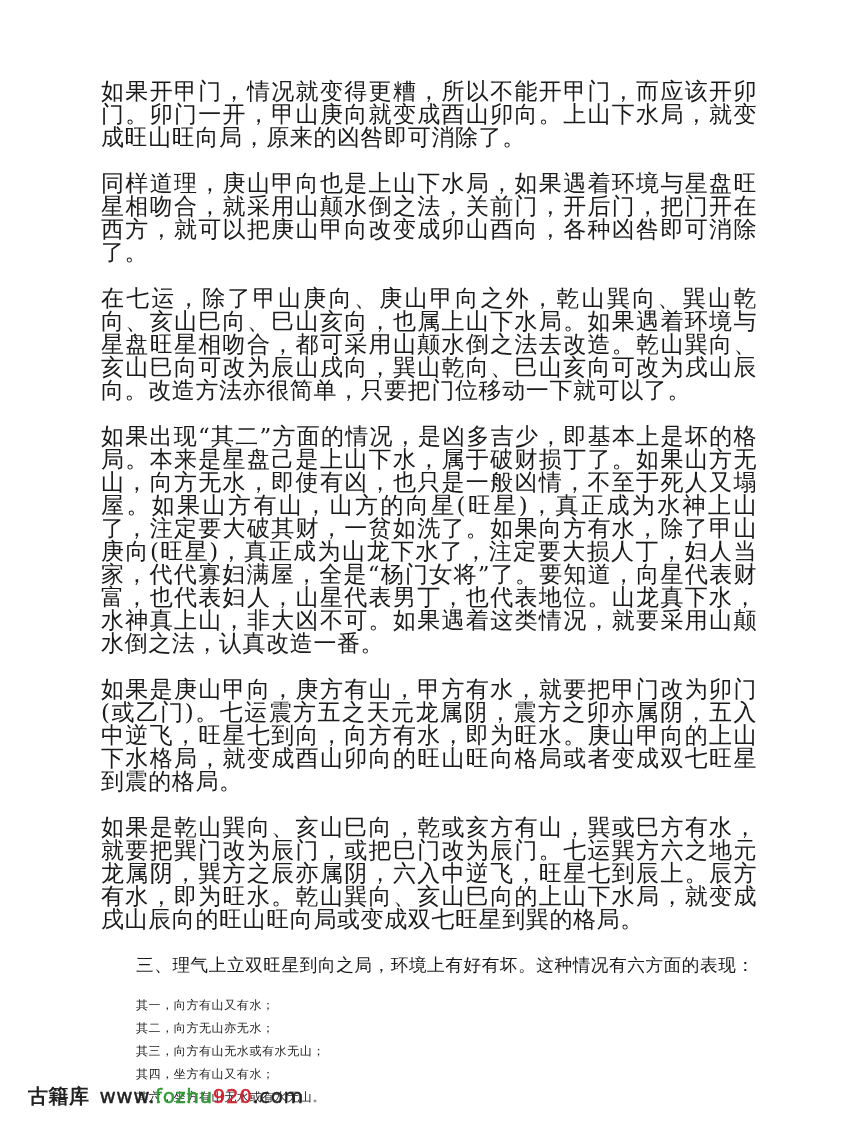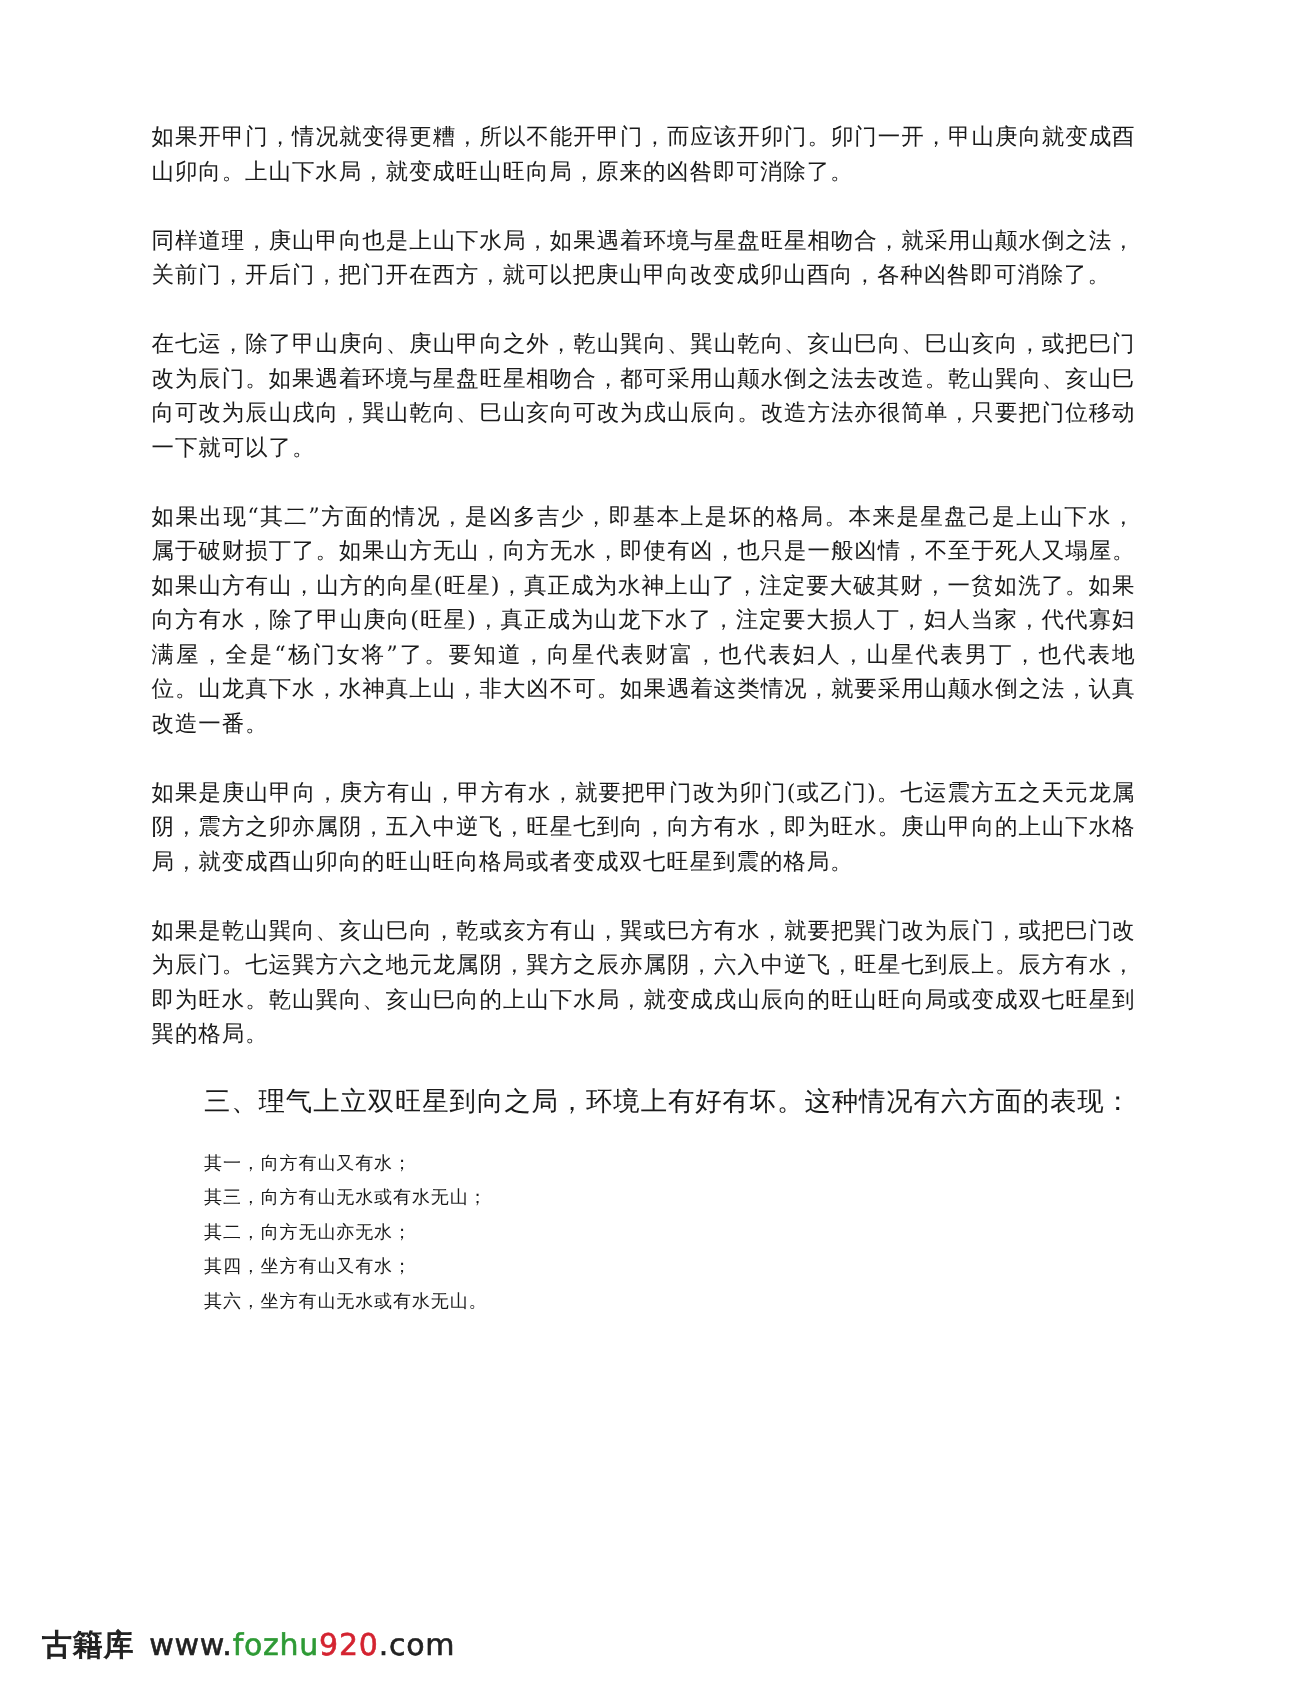--- a/index.html
+++ b/index.html
@@ -15,21 +15,21 @@
     font-family: "DejaVu Serif", "Liberation Serif", serif;
     color: #1a1a1a;
   }
   .page {
     position: absolute;
     left: 101px;
     top: 80px;
     width: 672px;
   }
   .para {
-    font-size: 15px;
+    font-size: 23px;
     line-height: 23px;
     margin: 0 16px 23px 0;
     letter-spacing: 0.6px;
     word-break: break-all;
     text-align: justify;
   }
   .para.tight { margin-bottom: 0; }
   .heading-line {
     font-size: 17.6px;
     line-height: 23px;
@@ -59,29 +59,29 @@
   .footer .url { font-weight: normal; -webkit-text-stroke: 0.4px currentColor; }
   .footer .c-green { color: #2e9a35; }
   .footer .c-red { color: #d42330; }
 </style>
 </head>
 <body>
 
 <div class="page">
   <p class="para">如果开甲门，情况就变得更糟，所以不能开甲门，而应该开卯门。卯门一开，甲山庚向就变成酉山卯向。上山下水局，就变成旺山旺向局，原来的凶咎即可消除了。</p>
   <p class="para">同样道理，庚山甲向也是上山下水局，如果遇着环境与星盘旺星相吻合，就采用山颠水倒之法，关前门，开后门，把门开在西方，就可以把庚山甲向改变成卯山酉向，各种凶咎即可消除了。</p>
-  <p class="para">在七运，除了甲山庚向、庚山甲向之外，乾山巽向、巽山乾向、亥山巳向、巳山亥向，或把巳门改为辰门。如果遇着环境与星盘旺星相吻合，都可采用山颠水倒之法去改造。乾山巽向、亥山巳向可改为辰山戌向，巽山乾向、巳山亥向可改为戌山辰向。改造方法亦很简单，只要把门位移动一下就可以了。</p>
+  <p class="para">在七运，除了甲山庚向、庚山甲向之外，乾山巽向、巽山乾向、亥山巳向、巳山亥向，也属上山下水局。如果遇着环境与星盘旺星相吻合，都可采用山颠水倒之法去改造。乾山巽向、亥山巳向可改为辰山戌向，巽山乾向、巳山亥向可改为戌山辰向。改造方法亦很简单，只要把门位移动一下就可以了。</p>
   <p class="para">如果出现“其二”方面的情况，是凶多吉少，即基本上是坏的格局。本来是星盘己是上山下水，属于破财损丁了。如果山方无山，向方无水，即使有凶，也只是一般凶情，不至于死人又塌屋。如果山方有山，山方的向星(旺星)，真正成为水神上山了，注定要大破其财，一贫如洗了。如果向方有水，除了甲山庚向(旺星)，真正成为山龙下水了，注定要大损人丁，妇人当家，代代寡妇满屋，全是“杨门女将”了。要知道，向星代表财富，也代表妇人，山星代表男丁，也代表地位。山龙真下水，水神真上山，非大凶不可。如果遇着这类情况，就要采用山颠水倒之法，认真改造一番。</p>
   <p class="para">如果是庚山甲向，庚方有山，甲方有水，就要把甲门改为卯门(或乙门)。七运震方五之天元龙属阴，震方之卯亦属阴，五入中逆飞，旺星七到向，向方有水，即为旺水。庚山甲向的上山下水格局，就变成酉山卯向的旺山旺向格局或者变成双七旺星到震的格局。</p>
   <p class="para">如果是乾山巽向、亥山巳向，乾或亥方有山，巽或巳方有水，就要把巽门改为辰门，或把巳门改为辰门。七运巽方六之地元龙属阴，巽方之辰亦属阴，六入中逆飞，旺星七到辰上。辰方有水，即为旺水。乾山巽向、亥山巳向的上山下水局，就变成戌山辰向的旺山旺向局或变成双七旺星到巽的格局。</p>
   <p class="heading-line">三、理气上立双旺星到向之局，环境上有好有坏。这种情况有六方面的表现：</p>
   <ul class="list">
     <li>其一，向方有山又有水；</li>
+    <li>其二，向方无山亦无水；</li>
     <li>其三，向方有山无水或有水无山；</li>
-    <li>其二，向方无山亦无水；</li>
     <li>其四，坐方有山又有水；</li>
     <li>其六，坐方有山无水或有水无山。</li>
   </ul>
 
 </div>
 
 <div class="footer">
   <span class="brand">古籍库</span><span class="url"><span>www.</span><span class="c-green">fozhu</span><span class="c-red">920</span><span>.com</span></span>
 </div>
 

